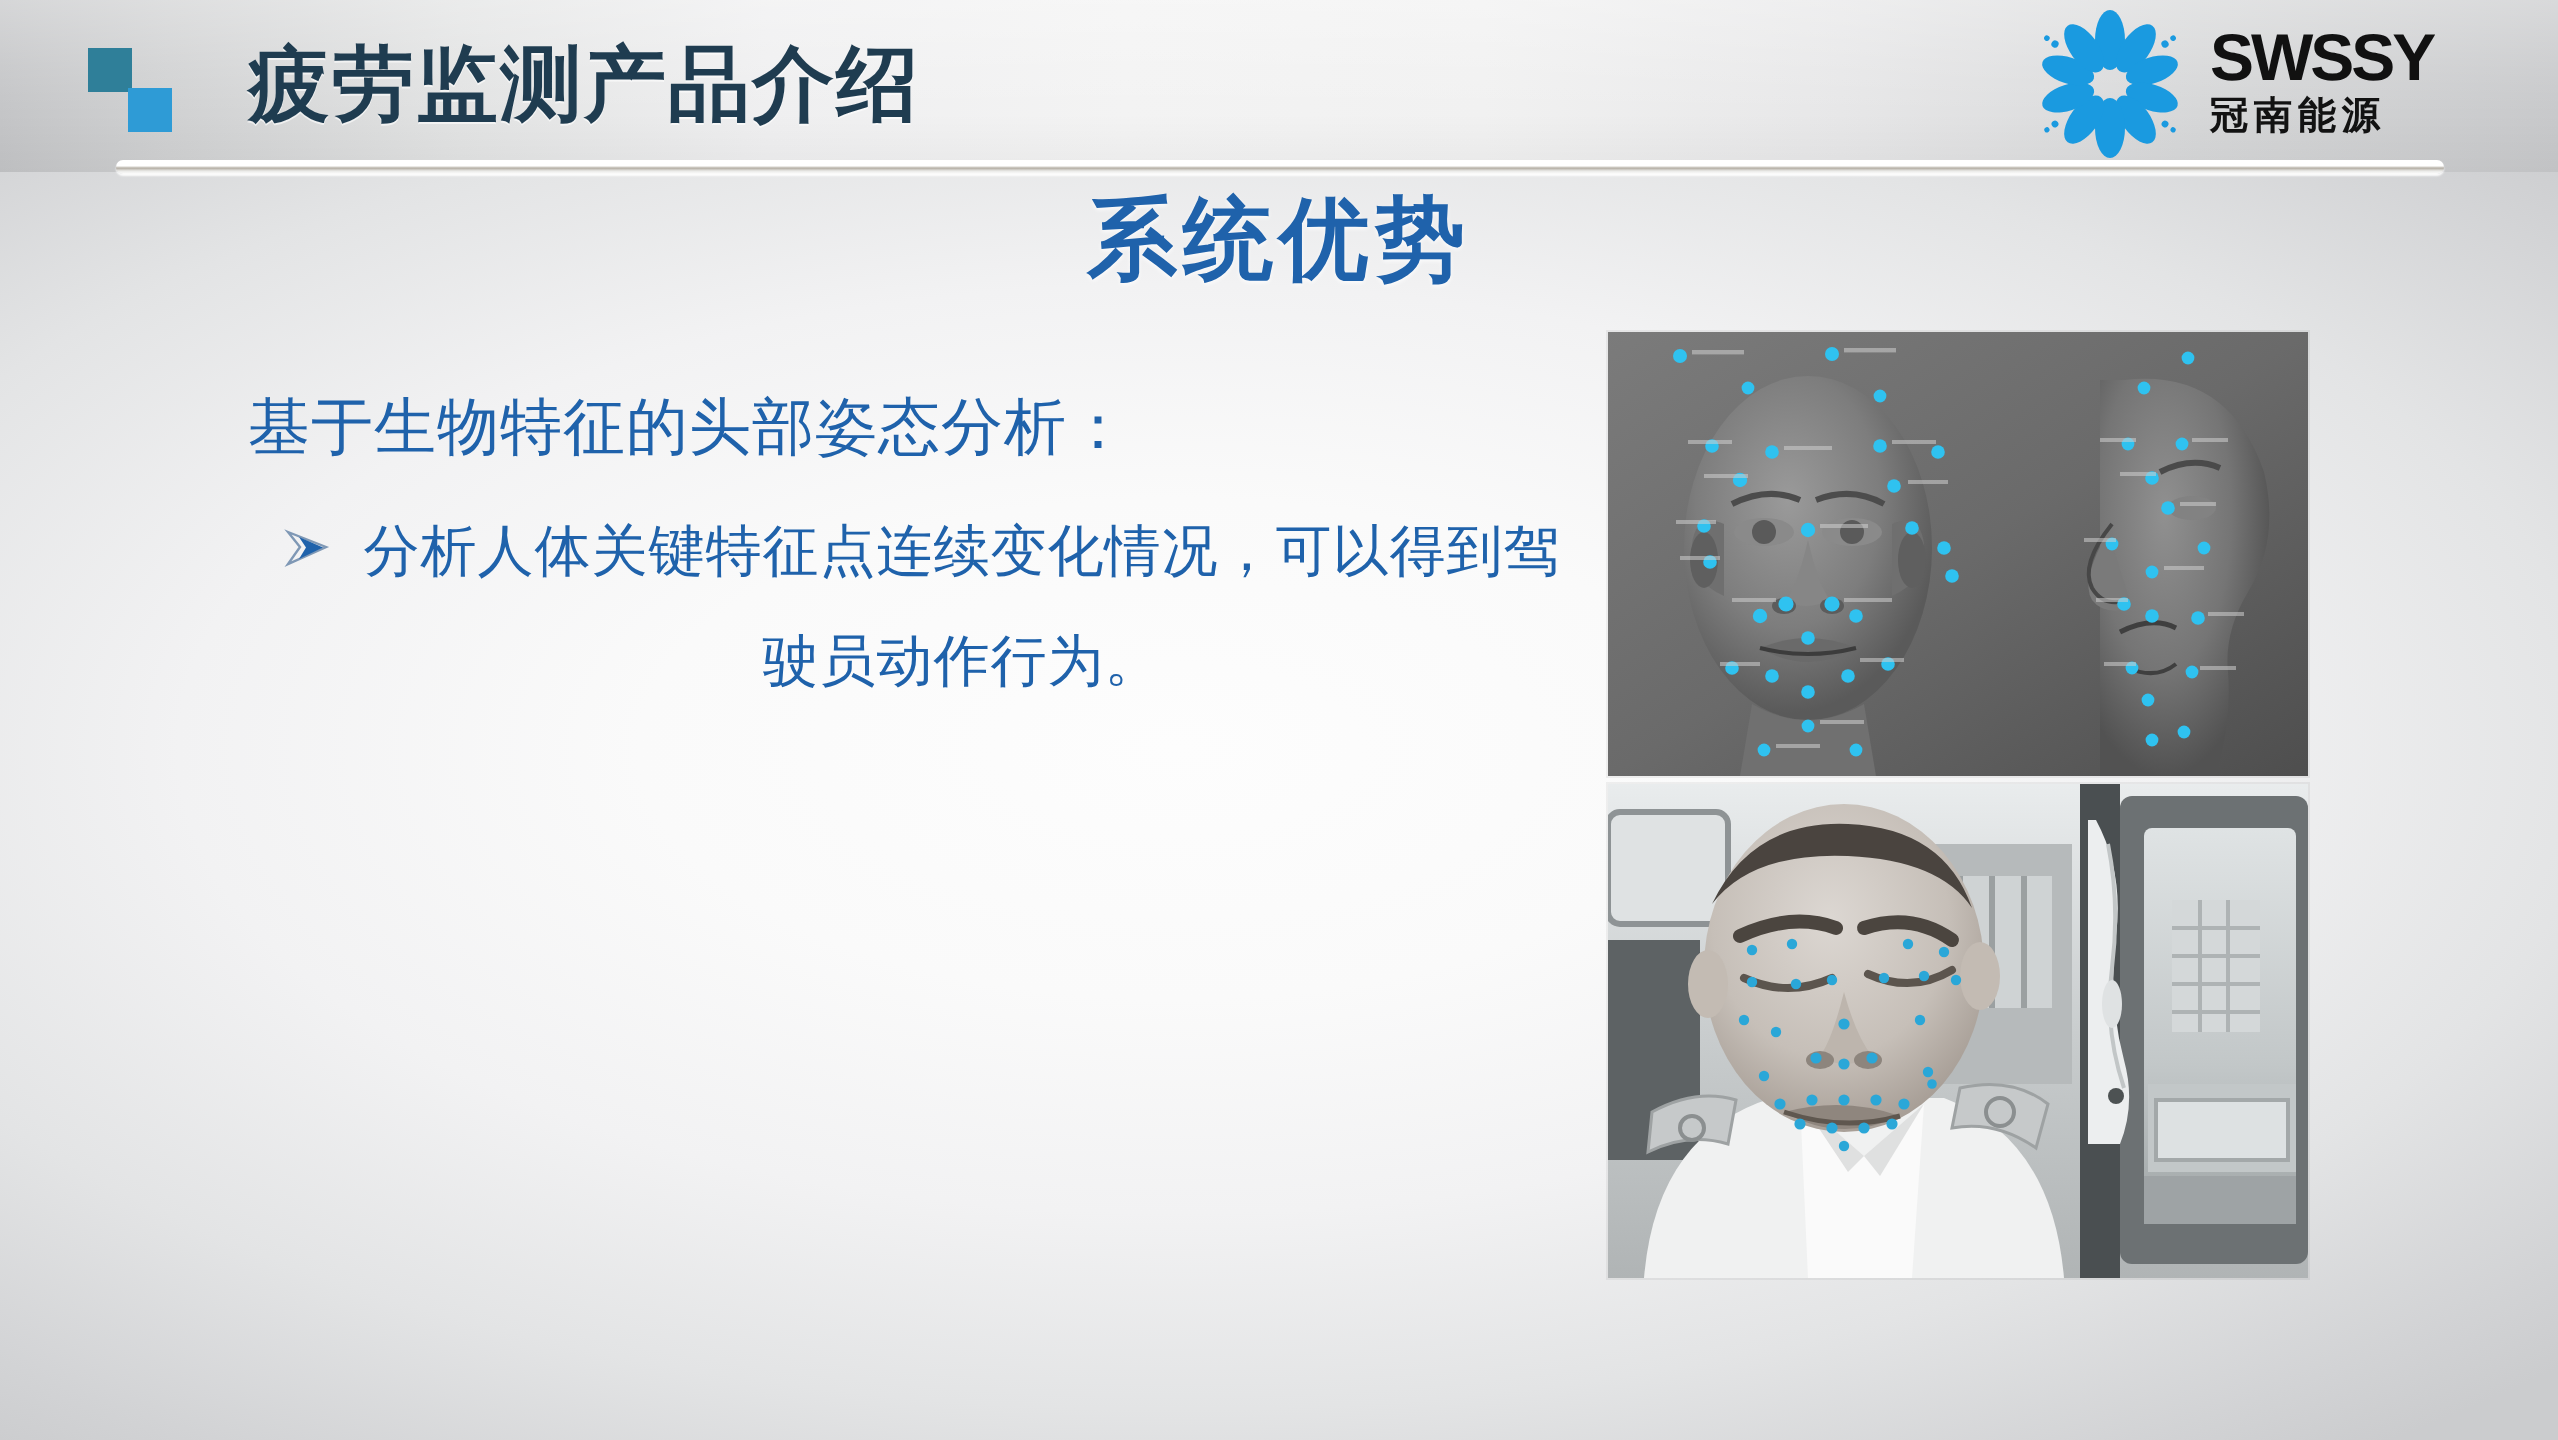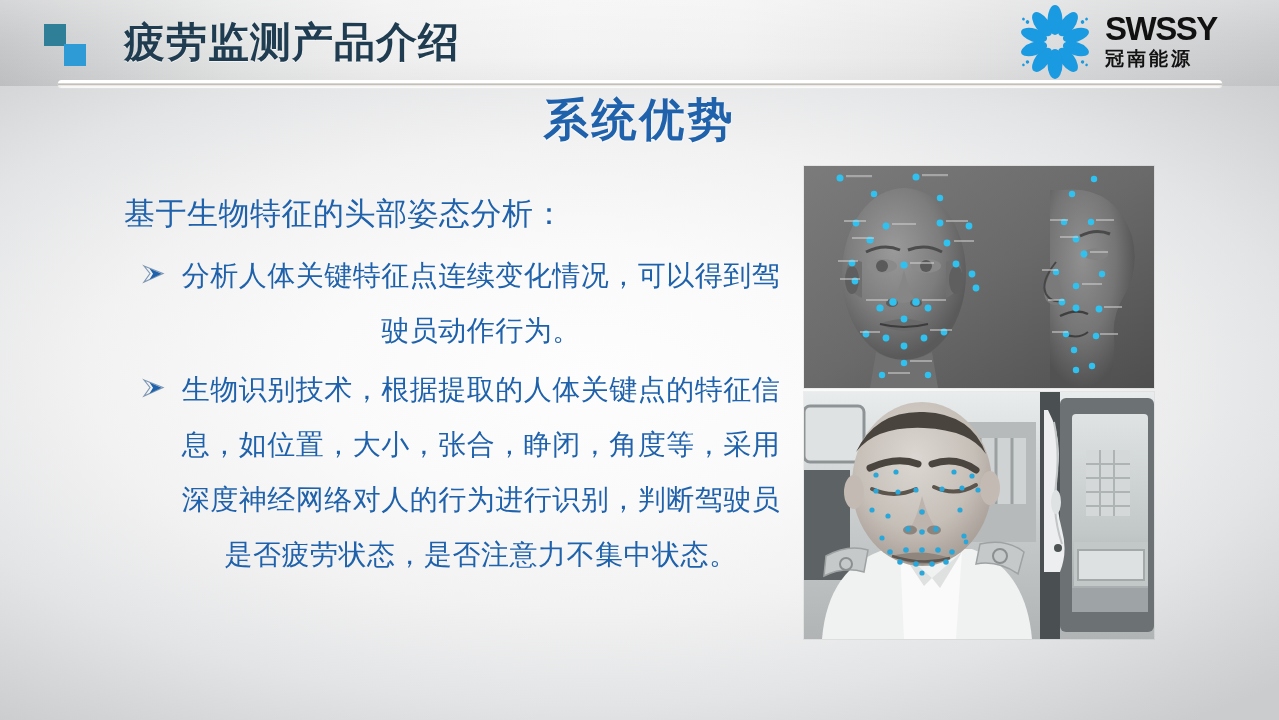--- a/index.html
+++ b/index.html
@@ -263,29 +263,20 @@
     <div class="bullet-row">
       <div class="bullet-marker">
         <svg width="24" height="20" viewBox="0 0 24 20" xmlns="http://www.w3.org/2000/svg">
           <path d="M2 2 L21 9.5 L2 18 L8 9.5 Z" fill="none" stroke="#7f98b5" stroke-width="1.2"></path>
           <path d="M7.5 4.5 L19.5 9.7 L7.5 15.5 L11 9.8 Z" fill="#1f62ab"></path>
         </svg>
       </div>
       <div class="bullet-text">分析人体关键特征点连续变化情况，可以得到驾驶员动作行为。</div>
     </div>
 
-    <div class="bullet-row">
-      <div class="bullet-marker">
-        <svg width="24" height="20" viewBox="0 0 24 20" xmlns="http://www.w3.org/2000/svg">
-          <path d="M2 2 L21 9.5 L2 18 L8 9.5 Z" fill="none" stroke="#7f98b5" stroke-width="1.2"></path>
-          <path d="M7.5 4.5 L19.5 9.7 L7.5 15.5 L11 9.8 Z" fill="#1f62ab"></path>
-        </svg>
-      </div>
-      <div class="bullet-text">生物识别技术，根据提取的人体关键点的特征信息，如位置，大小，张合，睁闭，角度等，采用深度神经网络对人的行为进行识别，判断驾驶员是否疲劳状态，是否注意力不集中状态。</div>
-    </div>
 
   </div>
 
   <div id="media-col">
 
     <div class="media-frame" id="mesh-image">
       <svg viewBox="0 0 350 222" xmlns="http://www.w3.org/2000/svg" preserveAspectRatio="none">
         <defs>
           <linearGradient id="meshbg" x1="0" y1="0" x2="1" y2="1">
             <stop offset="0%" stop-color="#7b7b7b"></stop>

